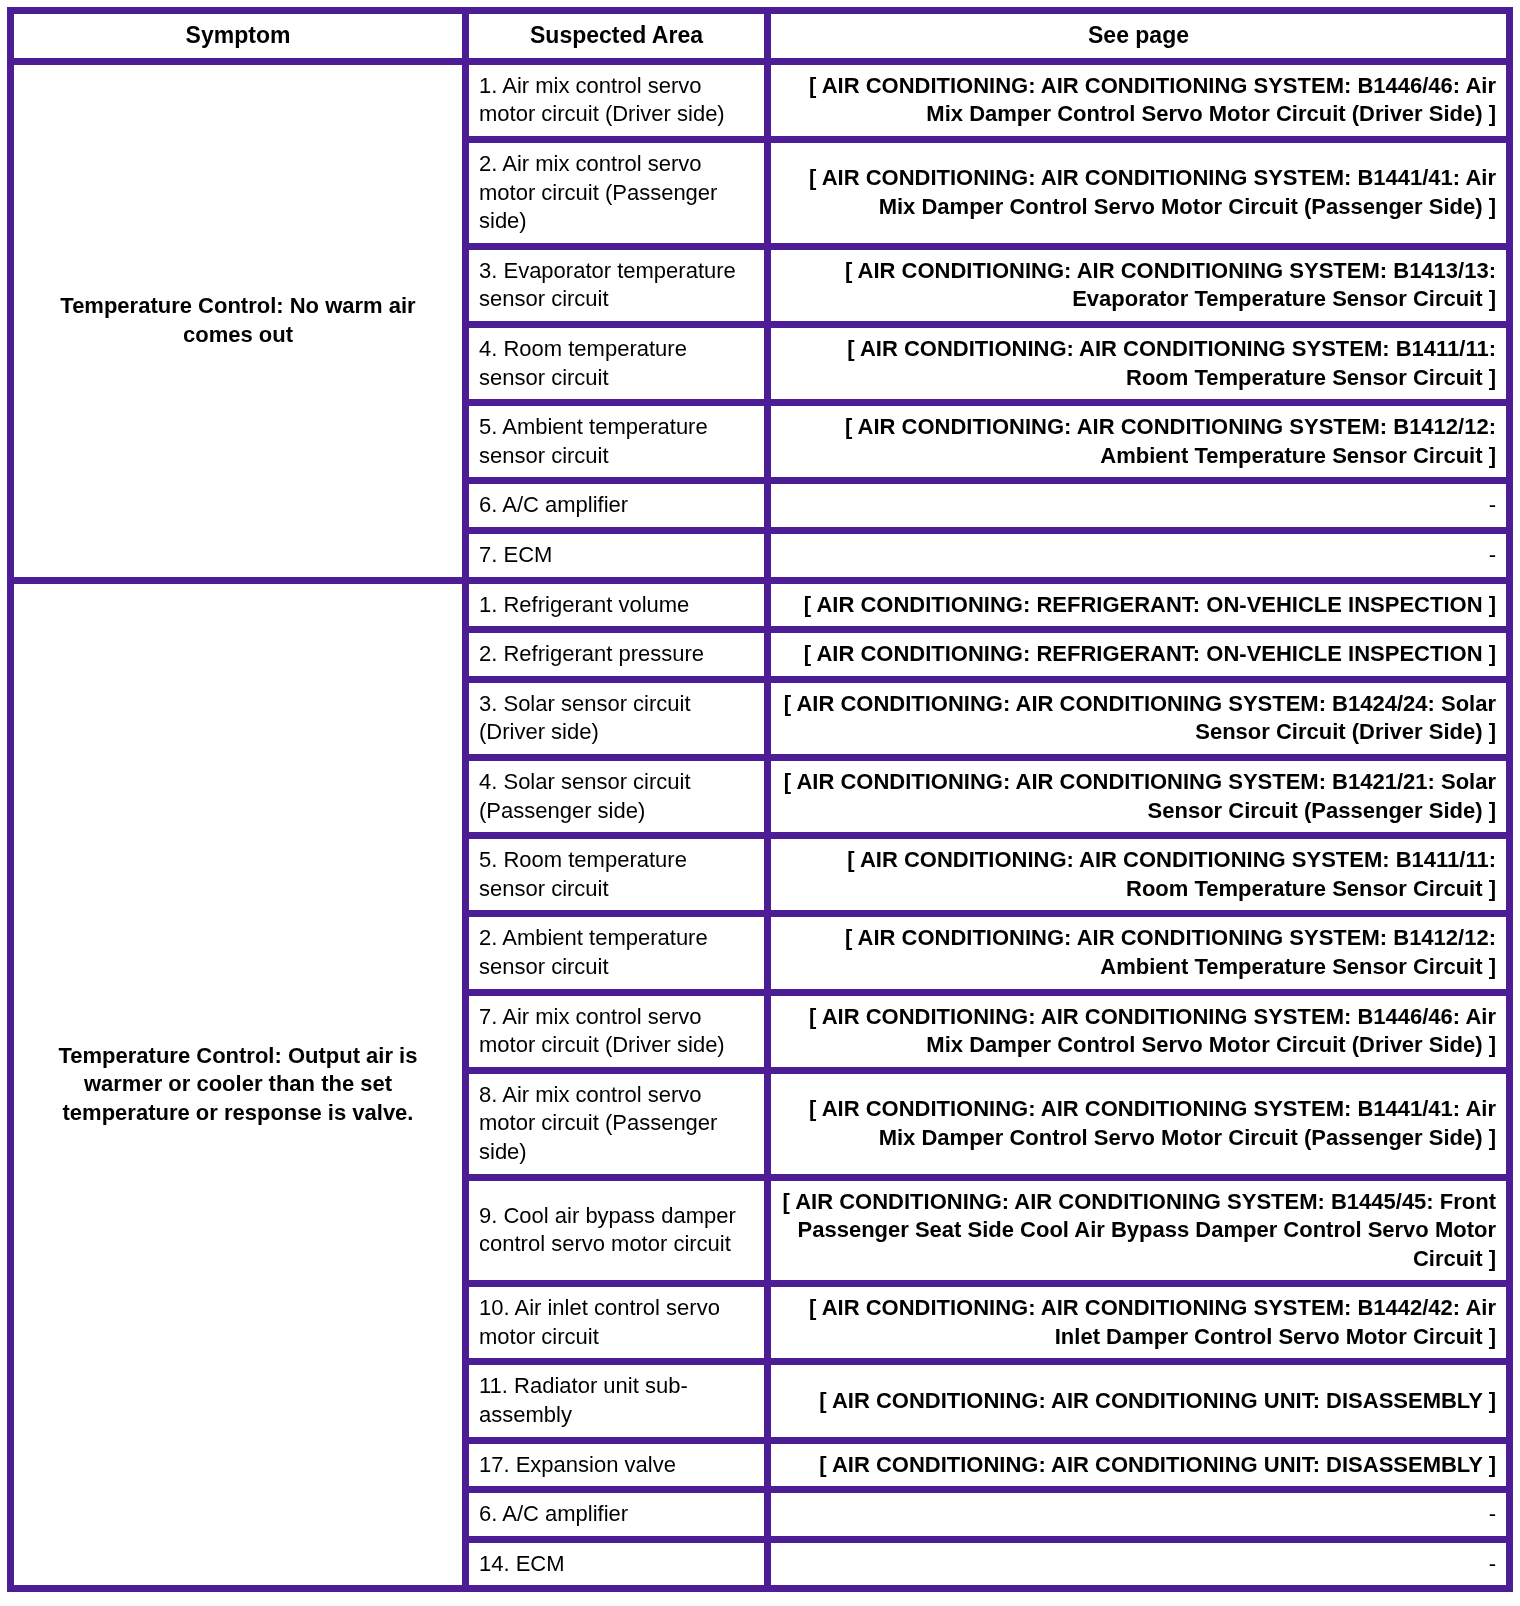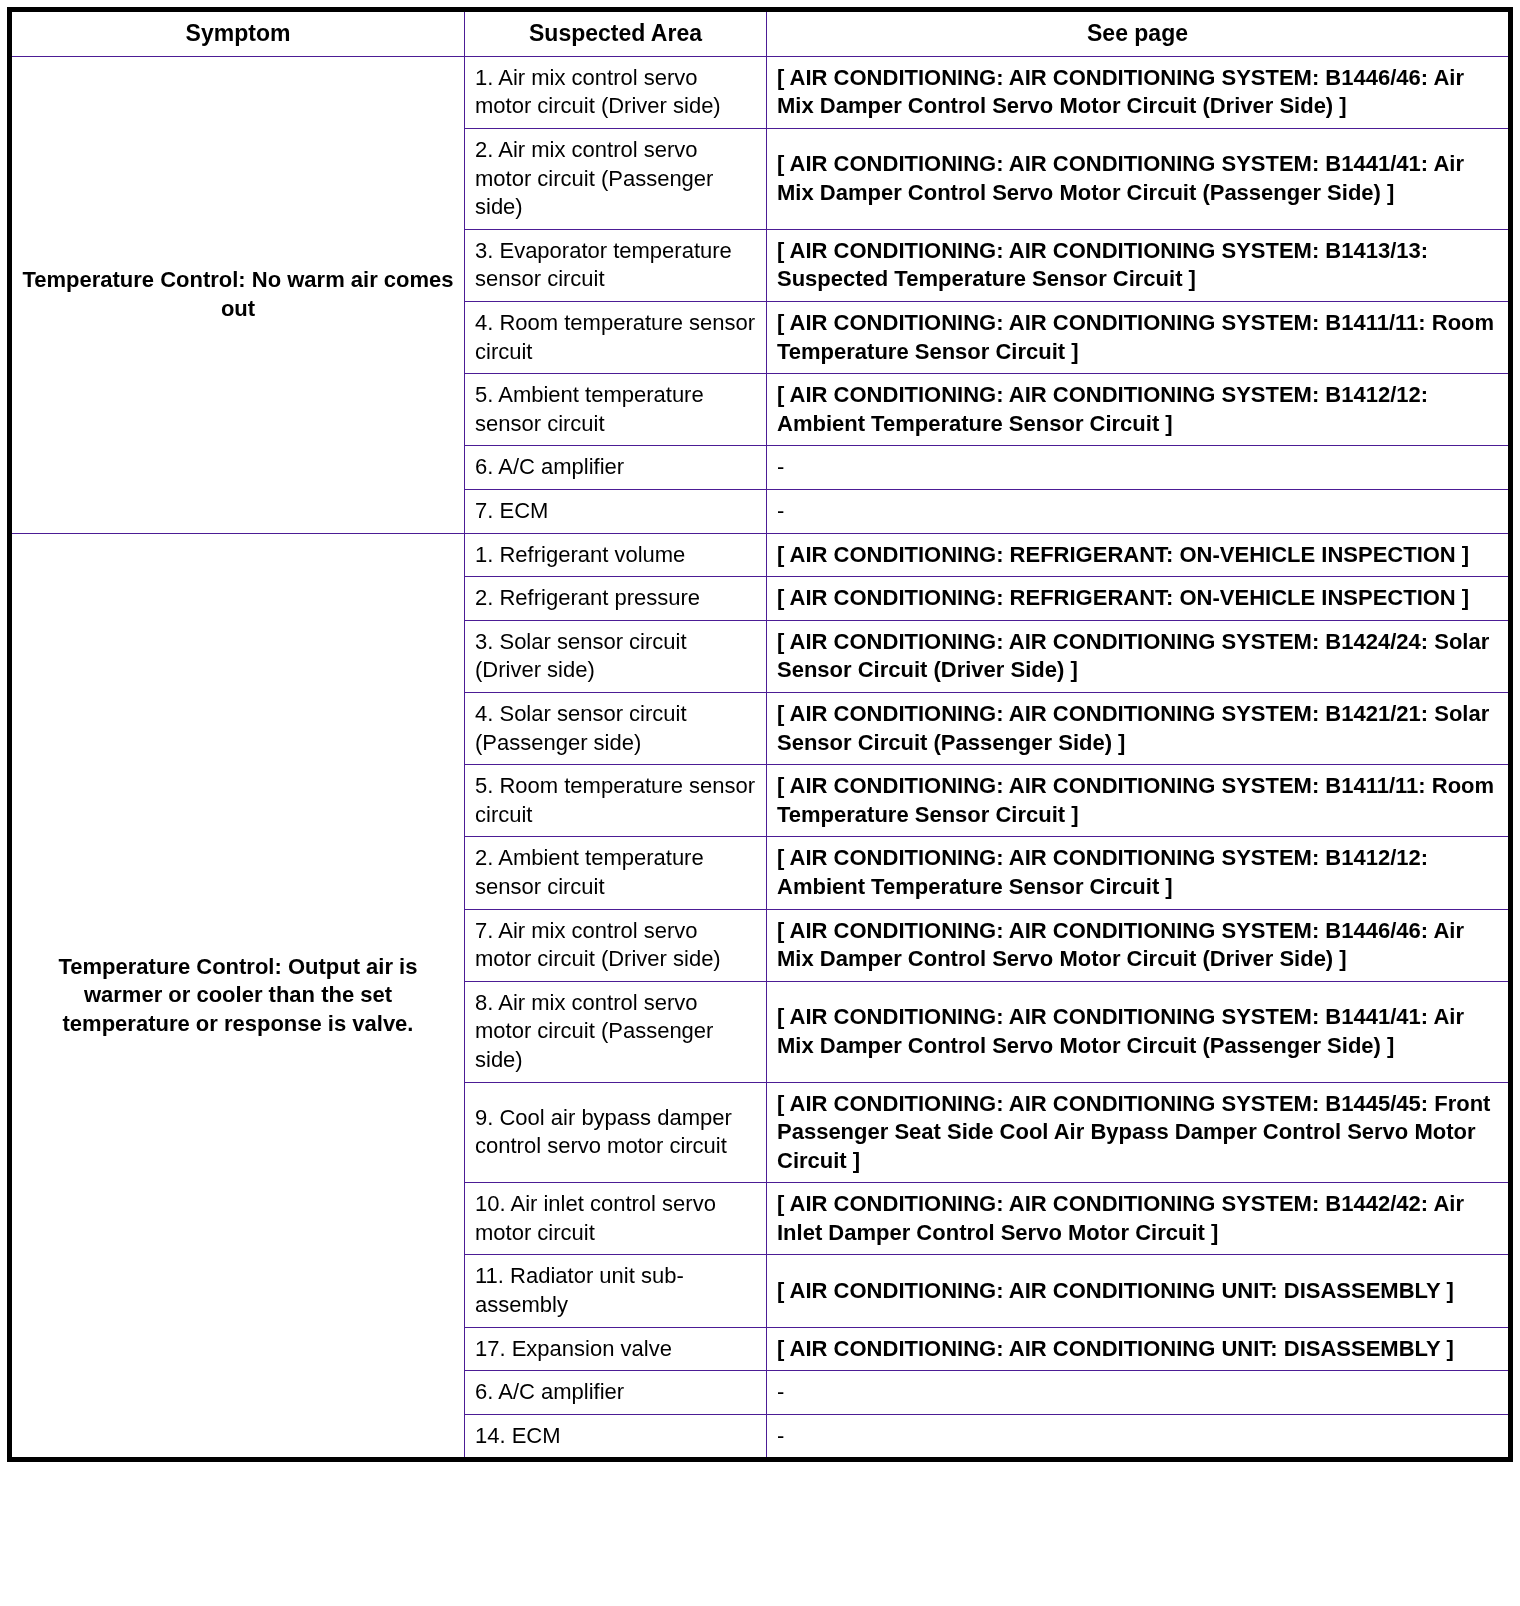--- a/index.html
+++ b/index.html
@@ -20,21 +20,21 @@
     background: #ffffff;
   }
   table.symptom-table {
     border-collapse: collapse;
     width: 100%;
     table-layout: fixed;
     border: 5px solid #000000;
     background: #ffffff;
   }
   th, td {
-    border: 1px solid #4c1d95;
+    border: 7px solid #4c1d95;
     padding: 7px 10px;
     font-size: 22px;
     line-height: 1.3;
     vertical-align: middle;
     word-wrap: break-word;
     overflow-wrap: break-word;
   }
   th {
     text-align: center;
     font-weight: bold;
@@ -45,21 +45,21 @@
     vertical-align: middle;
     text-align: center;
     font-weight: bold;
   }
   td.area-cell {
     text-align: left;
     margin-left: 35px;
   }
   td.page-cell {
     font-weight: bold;
-    text-align: left;
+    text-align: right;
   }
   td.page-cell.dash {
     font-weight: normal;
   }
   col.col-symptom { width: 455px; }
   col.col-area    { width: 302px; }
   col.col-page    { width: auto; }
 </style>
 </head>
 <body>
@@ -83,21 +83,21 @@
           <td rowspan="7" class="symptom-cell">Temperature Control: No warm air comes out</td>
           <td class="area-cell">1. Air mix control servo motor circuit (Driver side)</td>
           <td class="page-cell">[ AIR CONDITIONING: AIR CONDITIONING SYSTEM: B1446/46: Air Mix Damper Control Servo Motor Circuit (Driver Side) ]</td>
         </tr>
         <tr>
           <td class="area-cell">2. Air mix control servo motor circuit (Passenger side)</td>
           <td class="page-cell">[ AIR CONDITIONING: AIR CONDITIONING SYSTEM: B1441/41: Air Mix Damper Control Servo Motor Circuit (Passenger Side) ]</td>
         </tr>
         <tr>
           <td class="area-cell">3. Evaporator temperature sensor circuit</td>
-          <td class="page-cell">[ AIR CONDITIONING: AIR CONDITIONING SYSTEM: B1413/13: Suspected Temperature Sensor Circuit ]</td>
+          <td class="page-cell">[ AIR CONDITIONING: AIR CONDITIONING SYSTEM: B1413/13: Evaporator Temperature Sensor Circuit ]</td>
         </tr>
         <tr>
           <td class="area-cell">4. Room temperature sensor circuit</td>
           <td class="page-cell">[ AIR CONDITIONING: AIR CONDITIONING SYSTEM: B1411/11: Room Temperature Sensor Circuit ]</td>
         </tr>
         <tr>
           <td class="area-cell">5. Ambient temperature sensor circuit</td>
           <td class="page-cell">[ AIR CONDITIONING: AIR CONDITIONING SYSTEM: B1412/12: Ambient Temperature Sensor Circuit ]</td>
         </tr>
         <tr>

